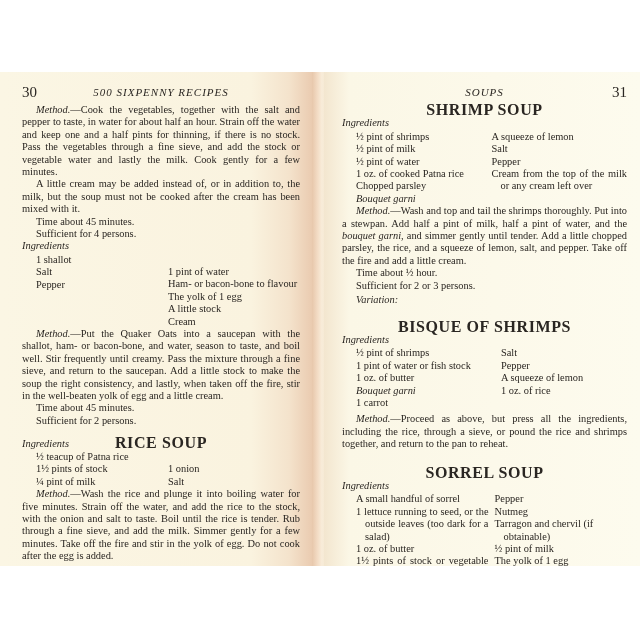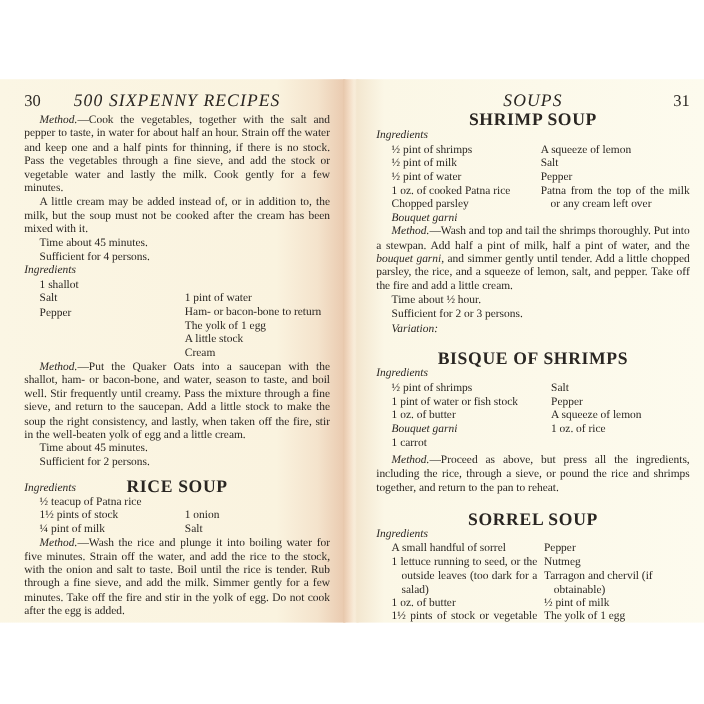--- a/index.html
+++ b/index.html
@@ -10,21 +10,21 @@
   .page.right{left:324px;width:316px;background:linear-gradient(90deg,#f3e6cf 0%,#fbf7e6 8%,#fdfbee 100%);font-family:Liberation Serif, serif;}
   .gutter{position:absolute;top:72px;left:312px;width:14px;height:494px;
           background:linear-gradient(90deg,#e7c7ab,#f3dcc5 40%,#f8ecd9 70%,#f4e8d2);}
   .inner{position:absolute;font-size:10.4px;line-height:12.4px;}
   .left .inner{left:22px;top:14px;width:278px;}
   .right .inner{left:18px;top:14px;width:285px;}
   .runhead{position:relative;height:16px;margin-bottom:2px;}
   .pno{position:absolute;top:0;font-size:15px;}
   .left .pno{left:0;}
   .right .pno{right:0;}
-  .rtitle{text-align:center;font-style:italic;letter-spacing:1px;font-size:16px;}
+  .rtitle{text-align:center;font-style:italic;letter-spacing:1px;font-size:11px;}
   p{margin:0;text-align:justify;}
   .ind{text-indent:14px;}
   .m{font-style:italic;}
   .lh{padding-left:14px;}
   h3{margin:10px 0 1px 0;text-align:center;font-size:16px;letter-spacing:0.6px;font-weight:bold;}
   .ingh{font-style:italic;margin-bottom:1px;}
   .ing{display:flex;}
   .ing .col{flex:1;}
   .ing .col.a{padding-left:14px;}
   .ing .item{padding-left:9px;text-indent:-9px;}
@@ -47,21 +47,21 @@
     <div>
       <div class="ingh">Ingredients</div>
       <div class="ing">
         <div class="col a">
           <div class="item">1 shallot</div>
           <div class="item">Salt</div>
           <div class="item">Pepper</div>
         </div>
         <div class="col" style="padding-top:12px;">
           <div class="item">1 pint of water</div>
-          <div class="item">Ham- or bacon-bone to return</div>
+          <div class="item">Ham- or bacon-bone to flavour</div>
           <div class="item">The yolk of 1 egg</div>
           <div class="item">A little stock</div>
           <div class="item">Cream</div>
         </div>
       </div>
       <p class="ind"><span class="m">Method.</span><span>—Put the Quaker Oats into a saucepan with the shallot, ham- or bacon-bone, and water, season to taste, and boil well. Stir frequently until creamy. Pass the mixture through a fine sieve, and return to the saucepan. Add a little stock to make the soup the right consistency, and lastly, when taken off the fire, stir in the well-beaten yolk of egg and a little cream.</span></p>
       <p class="lh">Time about 45 minutes.</p>
       <p class="lh">Sufficient for 2 persons.</p>
     </div>
 
@@ -104,21 +104,21 @@
           <div class="item">½ pint of milk</div>
           <div class="item">½ pint of water</div>
           <div class="item">1 oz. of cooked Patna rice</div>
           <div class="item">Chopped parsley</div>
           <div class="item it">Bouquet garni</div>
         </div>
         <div class="col">
           <div class="item">A squeeze of lemon</div>
           <div class="item">Salt</div>
           <div class="item">Pepper</div>
-          <div class="item" style="text-align:justify">Patna from the top of the milk or any cream left over</div>
+          <div class="item" style="text-align:justify">Cream from the top of the milk or any cream left over</div>
         </div>
       </div>
       <p class="ind"><span class="m">Method.</span><span>—Wash and top and tail the shrimps thoroughly. Put into a stewpan. Add half a pint of milk, half a pint of water, and the </span><span class="it">bouquet garni</span><span>, and simmer gently until tender. Add a little chopped parsley, the rice, and a squeeze of lemon, salt, and pepper. Take off the fire and add a little cream.</span></p>
       <p class="lh">Time about ½ hour.</p>
       <p class="lh">Sufficient for 2 or 3 persons.</p>
       <p class="lh it" style="margin-top:2px;">Variation:</p>
     </div>
 
     <div>
       <h3 style="margin-top:14px;">BISQUE OF SHRIMPS</h3>

